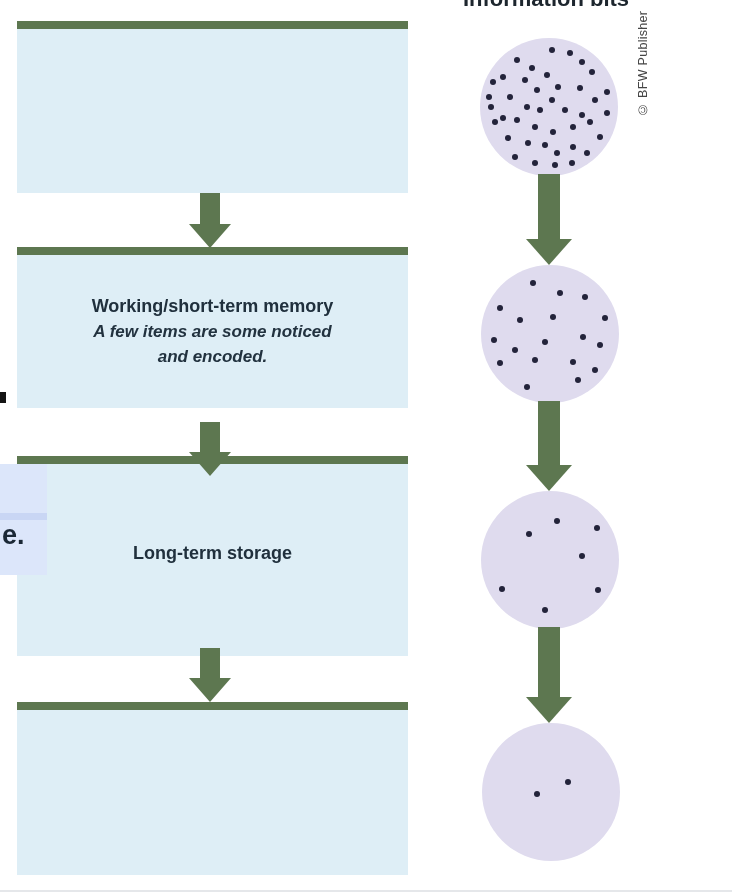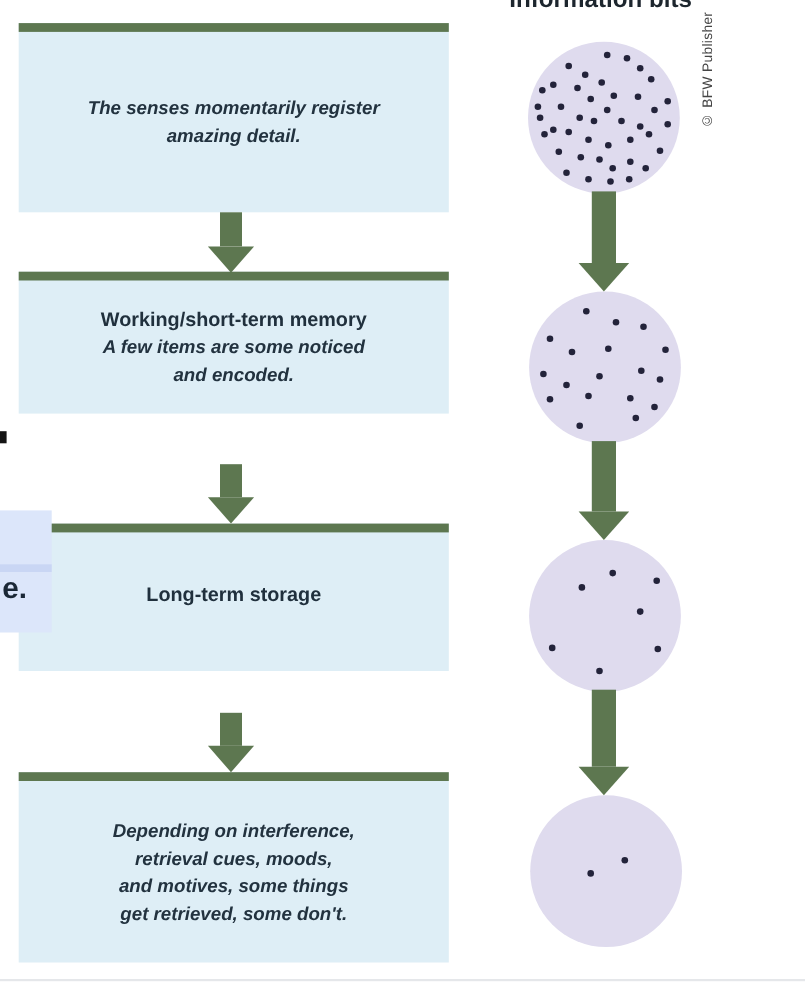--- a/index.html
+++ b/index.html
@@ -53,42 +53,36 @@
 <body>
 
 <div class="canvas">
 
   <div class="top-label">Information bits</div>
 
   <div class="credit">© BFW Publisher</div>
 
   <div class="stage-box" style="top:21px;height:172px">
     <div>
-      <div class="stage-desc">The senses momentarily register
-amazing detail.</div>
     </div>
   </div>
-  <div class="stage-box" style="top:247px;height:129px">
+  <div class="stage-box" style="top:247px;height:161px">
     <div>
       <div class="stage-title">Working/short-term memory</div>
       <div class="stage-desc">A few items are some noticed
 and encoded.</div>
     </div>
   </div>
-  <div class="stage-box" style="top:476px;height:134px">
+  <div class="stage-box" style="top:456px;height:200px">
     <div style="padding-bottom:14px">
       <div class="stage-title">Long-term storage</div>
     </div>
   </div>
   <div class="stage-box" style="top:702px;height:173px">
     <div>
-      <div class="stage-desc">Depending on interference,
-retrieval cues, moods,
-and motives, some things
-get retrieved, some don't.</div>
     </div>
   </div>
 
   <div>
     <div class="stem" style="left:200px;top:193px;width:20px;height:31px"></div>
     <div class="head head-box" style="left:189px;top:224px"></div>
   </div>
   <div>
     <div class="stem" style="left:200px;top:422px;width:20px;height:30px"></div>
     <div class="head head-box" style="left:189px;top:452px"></div>

